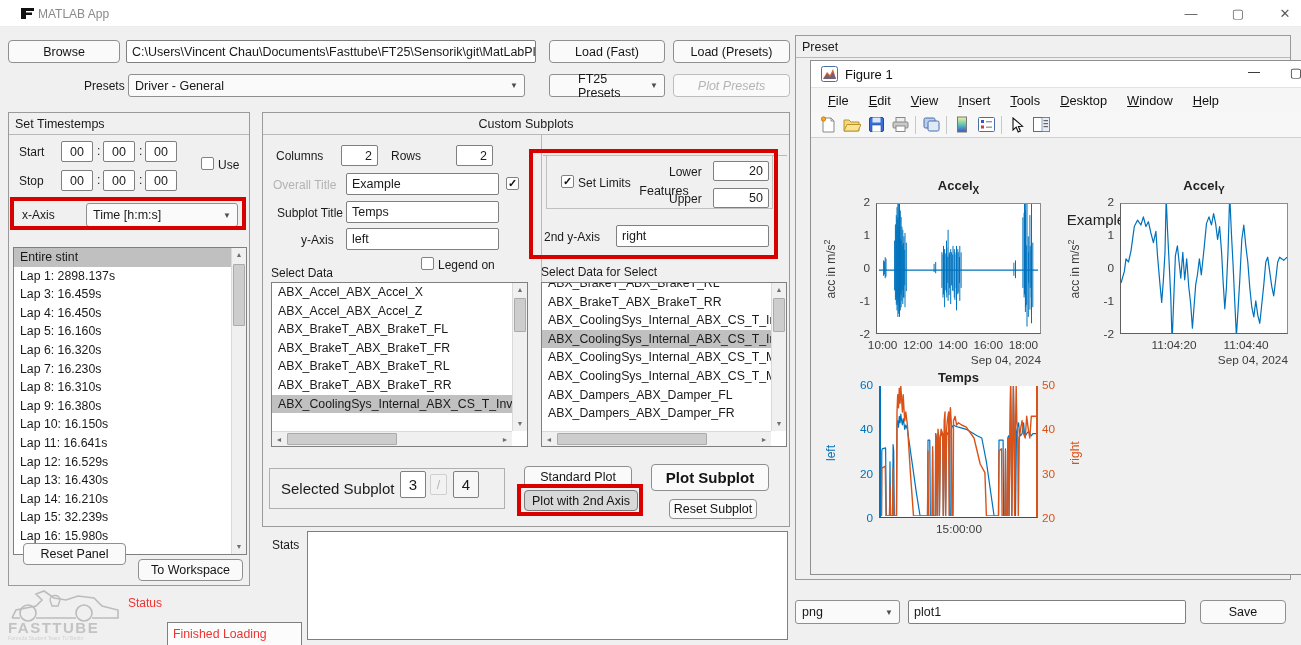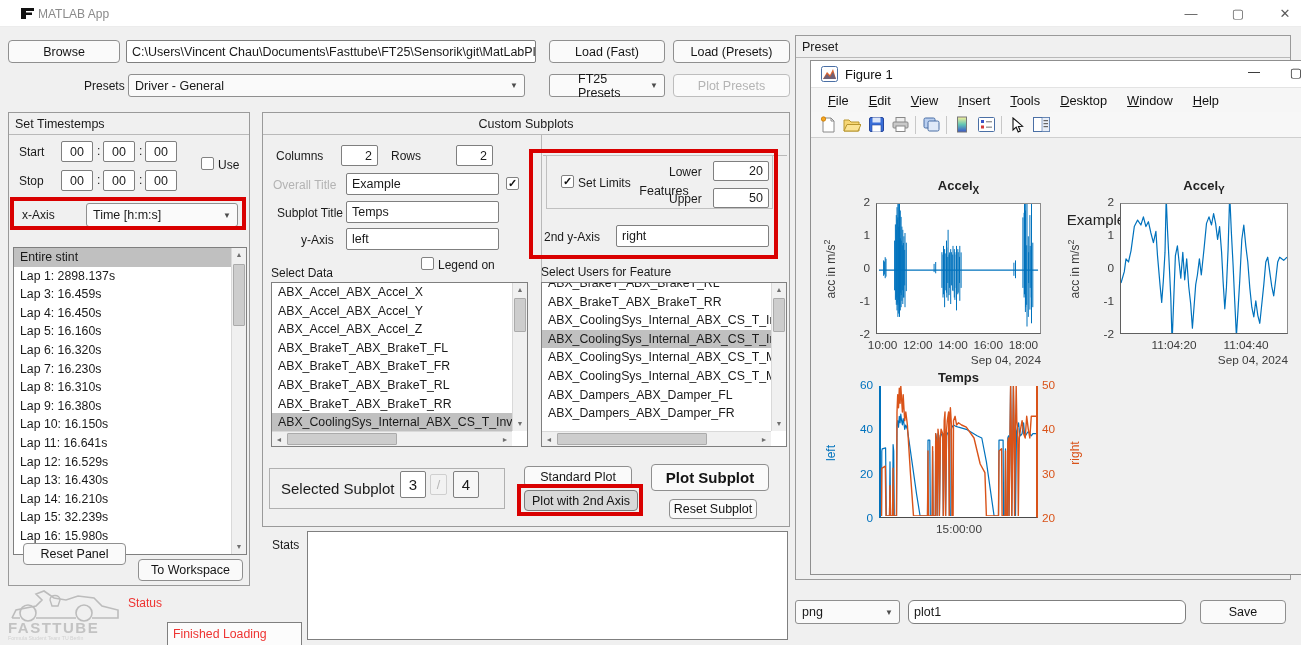--- a/index.html
+++ b/index.html
@@ -7,21 +7,21 @@
   body { font-family:"Liberation Sans", sans-serif; background:#f0f0f0; position:relative; font-size:12px; color:#1a1a1a; }
   .abs { position:absolute; }
 
   
   .titlebar { left:0; top:0; width:1301px; height:27px; background:#ffffff; border-bottom:1px solid #ececec; }
   .app-title { left:38px; top:7px; color:#8a8a8a; font-size:12px; }
   .winbtn { top:4px; width:30px; height:19px; text-align:center; color:#5a5a5a; font-size:13px; line-height:19px; cursor:default; }
 
   
   .btn { background:#fafafa; border:1px solid #8f8f8f; border-radius:4px; text-align:center; color:#141414; font-size:12.5px; display:flex; align-items:center; justify-content:center; }
-  .btn.disabled { color:#b4b4b4; border-color:#bdbdbd; }
+  .btn.disabled { color:#b4b4b4; border-color:#bdbdbd;font-style:italic; }
   .field { background:#ffffff; border:1px solid #7f7f7f; border-radius:2px; font-size:12.5px; display:flex; align-items:center; padding:0 5px; white-space:nowrap; overflow:hidden; }
   .field.num { justify-content:flex-end; }
   .field.ctr { justify-content:center; }
   .dropdown { background:#fafafa; border:1px solid #8f8f8f; border-radius:3px; font-size:12.5px; display:flex; align-items:center; padding:0 6px; justify-content:space-between; }
   .dd-arrow { color:#4d4d4d; font-size:8px; }
   .panel { border:1px solid #9a9a9a; background:#f0f0f0; }
   .panel-title { font-size:12.5px; color:#1a1a1a; }
   .sep-line { position:absolute; left:0; right:0; height:1px; background:#b9b9b9; }
   .lbl { font-size:12px; color:#1a1a1a; white-space:nowrap; }
   .lbl.gray { color:#b3b3b3; }
@@ -193,21 +193,20 @@
   <div class="abs field" style="left:83px; top:115px; width:153px; height:22px;">left</div>
 
   <div class="abs checkbox" style="left:158px; top:144px;"></div>
   <div class="abs lbl" style="left:175px; top:145px;">Legend on</div>
   <div class="abs lbl" style="left:8px; top:153px;">Select Data</div>
 
   <div class="abs listbox" style="left:8px; top:169px; width:257px; height:165px;">
     <div class="listrows">
 
     <div class="listrow">ABX_Accel_ABX_Accel_X</div>
-        <div class="listrow">ABX_Accel_ABX_Accel_Y</div>
         <div class="listrow">ABX_Accel_ABX_Accel_Z</div>
         <div class="listrow">ABX_BrakeT_ABX_BrakeT_FL</div>
         <div class="listrow">ABX_BrakeT_ABX_BrakeT_FR</div>
         <div class="listrow">ABX_BrakeT_ABX_BrakeT_RL</div>
         <div class="listrow">ABX_BrakeT_ABX_BrakeT_RR</div>
         <div class="listrow selected">ABX_CoolingSys_Internal_ABX_CS_T_InvL</div>
       </div>
     <div class="vscroll" style="bottom:15px;">
       <div class="arr" style="top:0;">▲</div>
       <div class="thumb" style="top:15px; height:34px;"></div>
@@ -228,21 +227,21 @@
   <div class="abs checkbox" style="left:298px; top:62px;">✓</div>
   <div class="abs lbl" style="left:315px; top:63px;">Set Limits</div>
   <div class="abs lbl" style="left:406px; top:52px;">Lower</div>
   <div class="abs field num" style="left:450px; top:48px; width:56px; height:20px;">20</div>
   <div class="abs lbl" style="left:406px; top:79px;">Upper</div>
   <div class="abs field num" style="left:450px; top:75px; width:56px; height:20px;">50</div>
 
   <div class="abs lbl" style="left:281px; top:117px;">2nd y-Axis</div>
   <div class="abs field" style="left:353px; top:112px; width:153px; height:22px;">right</div>
 
-  <div class="abs lbl" style="left:278px; top:152px;">Select Users for Feature</div>
+  <div class="abs lbl" style="left:278px; top:152px;">Select Data for Select</div>
 
   <div class="abs listbox" style="left:278px; top:169px; width:246px; height:165px;">
     <div class="listrows" style="top:-9px;">
 
     <div class="listrow">ABX_BrakeT_ABX_BrakeT_RL</div>
         <div class="listrow">ABX_BrakeT_ABX_BrakeT_RR</div>
         <div class="listrow">ABX_CoolingSys_Internal_ABX_CS_T_Inv</div>
         <div class="listrow selected">ABX_CoolingSys_Internal_ABX_CS_T_Inv</div>
         <div class="listrow">ABX_CoolingSys_Internal_ABX_CS_T_Mo</div>
         <div class="listrow">ABX_CoolingSys_Internal_ABX_CS_T_Mo</div>
@@ -458,14 +457,14 @@
     <div class="rot-label" style="left:12px; top:308px; color:#0072BD;">left</div>
     <div class="rot-label" style="left:252px; top:308px; color:#D95319;">right</div>
     <div class="abs tick-label" style="left:98px; top:384px; width:100px; text-align:center;">15:00:00</div>
   </div>
 </div>
 
 <div class="abs dropdown" style="left:795px; top:600px; width:105px; height:24px;">
   <span>png</span>
   <span class="dd-arrow">▼</span>
 </div>
-<div class="abs field" style="left:908px; top:600px; width:278px; height:24px;border-radius:6px;">plot1</div>
+<div class="abs field" style="left:908px; top:600px; width:278px; height:24px;">plot1</div>
 <div class="abs btn" style="left:1200px; top:600px; width:86px; height:24px;">Save</div>
 
 </body></html>

